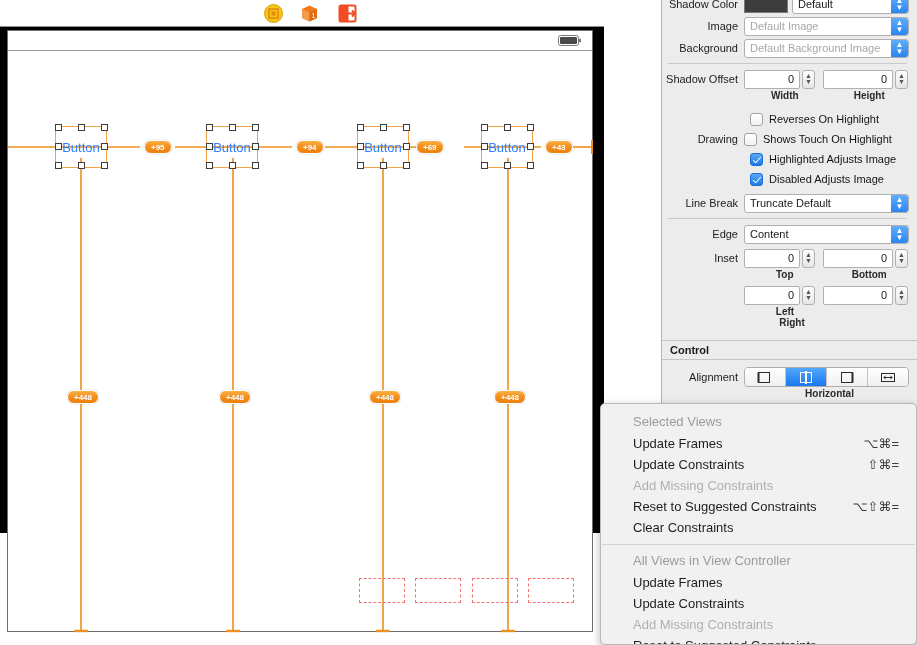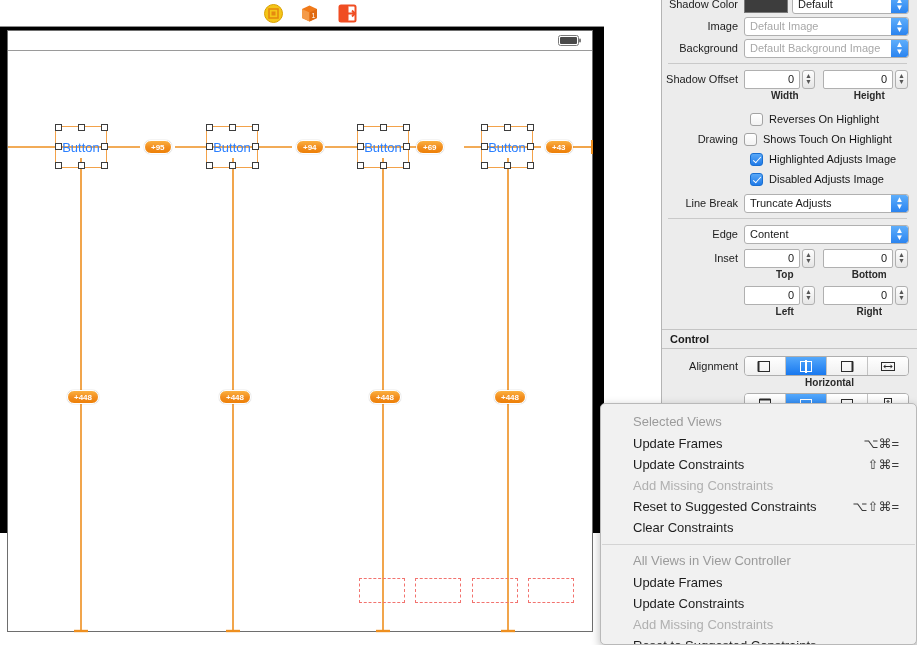--- a/index.html
+++ b/index.html
@@ -522,21 +522,21 @@
         <div style="width:88px;"></div>
         <div class="cb on"></div>
         <div class="cb-text">Disabled Adjusts Image</div>
       </div>
     </div>
 
     <div class="insp-row" style="margin-top:3px;">
       <div class="insp-label">Line Break</div>
       <div class="insp-field">
         <div class="popup">
-          <span>Truncate Adjusts</span>
+          <span>Truncate Default</span>
           <div class="popup-arrow">
               <span>▲</span>
               <span>▼</span>
             </div>
         </div>
       </div>
     </div>
 
     <div class="hr"></div>
 
@@ -584,21 +584,21 @@
             <span>▼</span>
           </div>
         <div style="width:8px;"></div>
         <div class="numfield" style="width:70px;">0</div>
         <div class="stepper">
             <span>▲</span>
             <span>▼</span>
           </div>
       </div>
     </div>
-    <div style="display:flex; padding-left:88px; padding-right:6px;">
+    <div style="display:flex; padding-left:88px; padding-right:6px;flex-direction:column;">
       <div class="sub-label" style="width:70px;">Left</div>
       <div style="width:8px;"></div>
       <div class="sub-label" style="width:84px;">Right</div>
     </div>
 
     <div class="section-head" style="margin-top:12px;">Control</div>
 
     <div class="insp-row" style="margin-top:6px;">
       <div class="insp-label">Alignment</div>
       <div class="insp-field">

